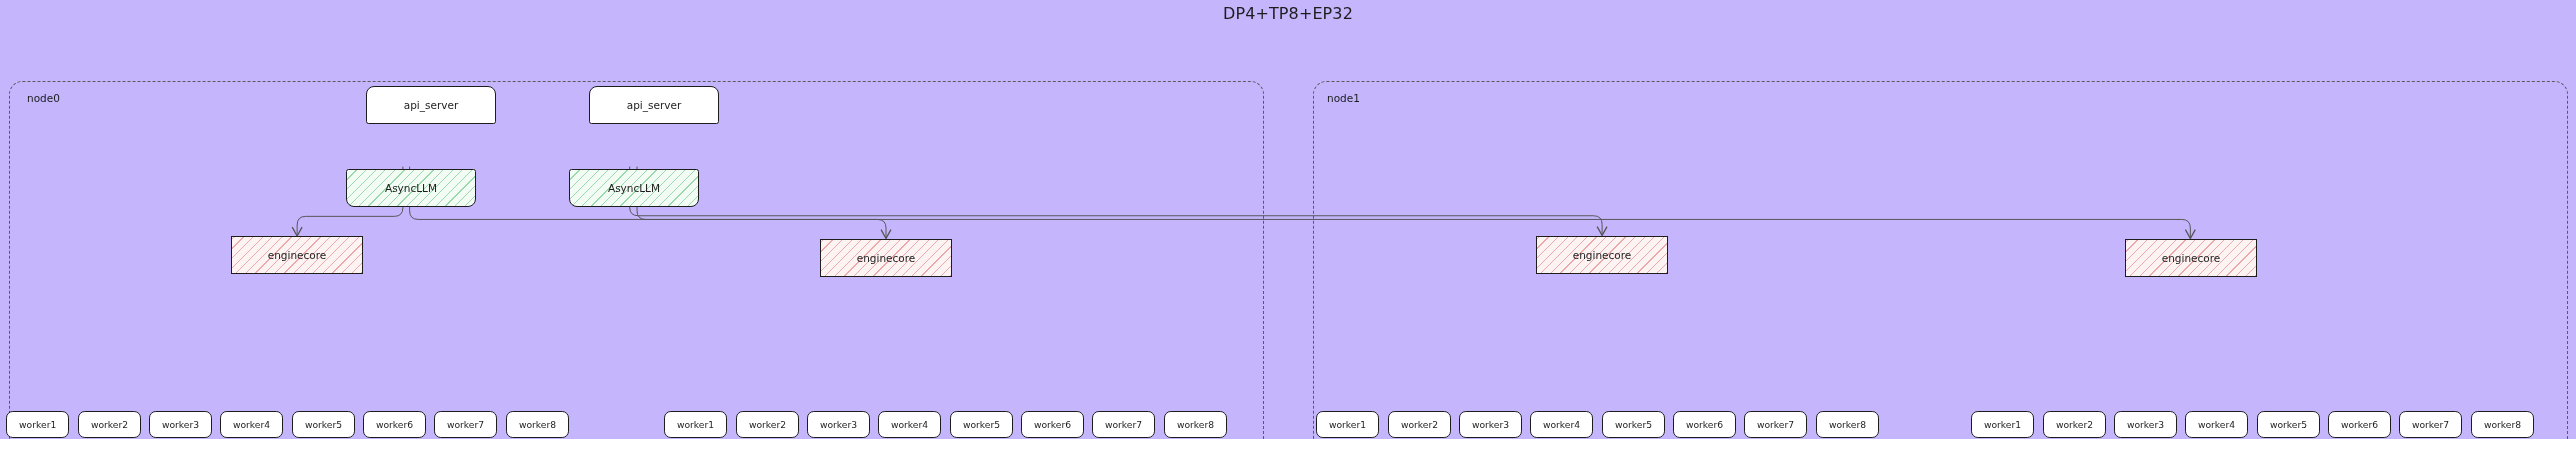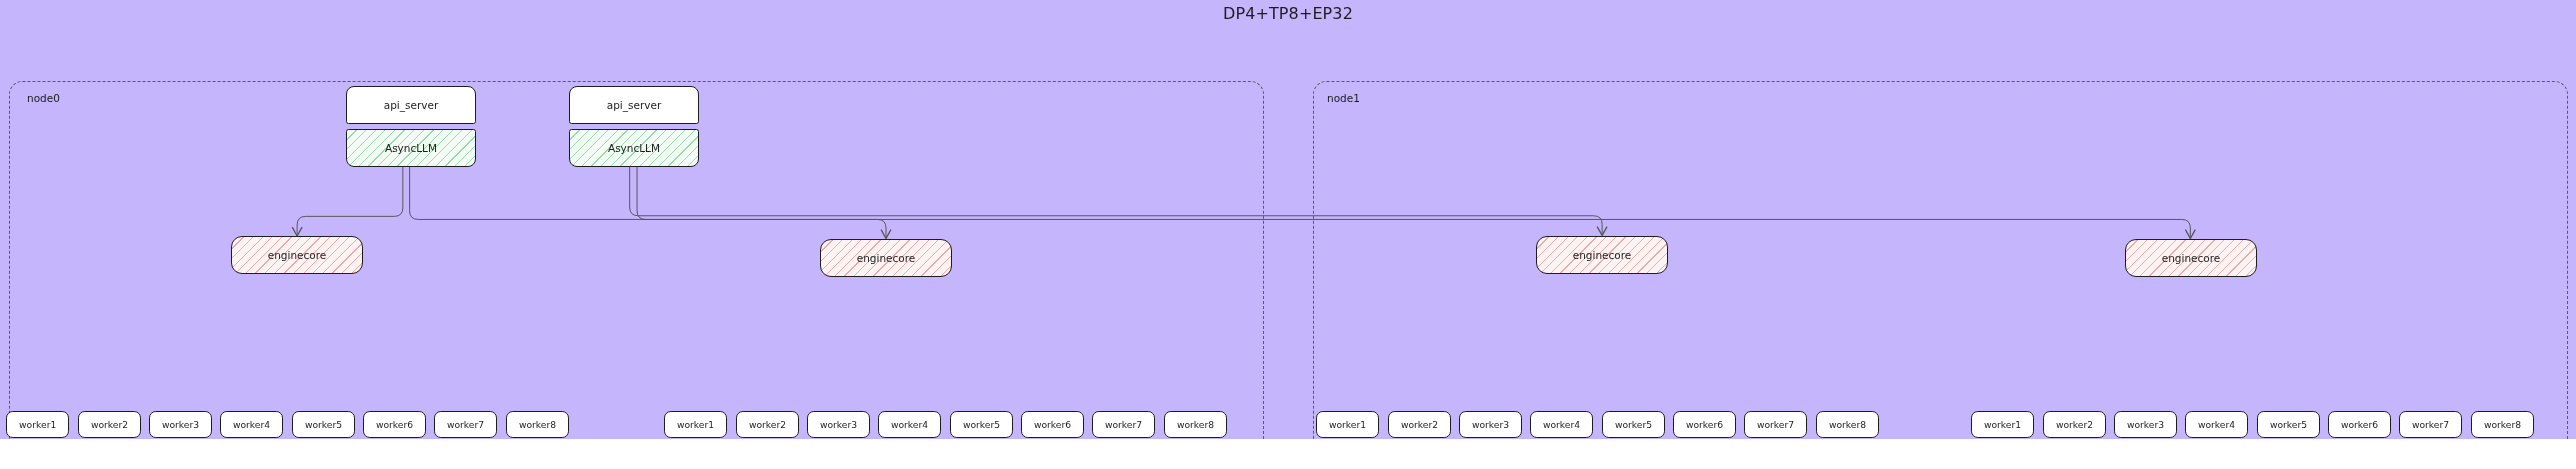--- a/index.html
+++ b/index.html
@@ -62,34 +62,36 @@
     display: flex;
     align-items: center;
     justify-content: center;
     font-size: 10.5px;
     color: #1d1d1d;
     z-index: 2;
     white-space: nowrap;
   }
   .node-api {
     border-radius: 8px 8px 2.5px 2.5px;
+    margin-left: 20px;
   }
   .node-async {
     border-radius: 2.5px 2.5px 8px 8px;
     background-color: #f2fbf4;
     background-image: repeating-linear-gradient(
       -45deg,
       rgba(80, 190, 110, 0.55) 0px,
       rgba(80, 190, 110, 0.55) 0.9px,
       rgba(0, 0, 0, 0) 0.9px,
       rgba(0, 0, 0, 0) 6.8px
     );
+    margin-top: 40px;
   }
   .node-engine {
-    border-radius: 11px;
+    border-radius: 0;
     background-color: #fdf3f3;
     background-image: repeating-linear-gradient(
       -45deg,
       rgba(224, 120, 120, 0.6) 0px,
       rgba(224, 120, 120, 0.6) 0.9px,
       rgba(0, 0, 0, 0) 0.9px,
       rgba(0, 0, 0, 0) 6.8px
     );
   }
   .node-worker {

